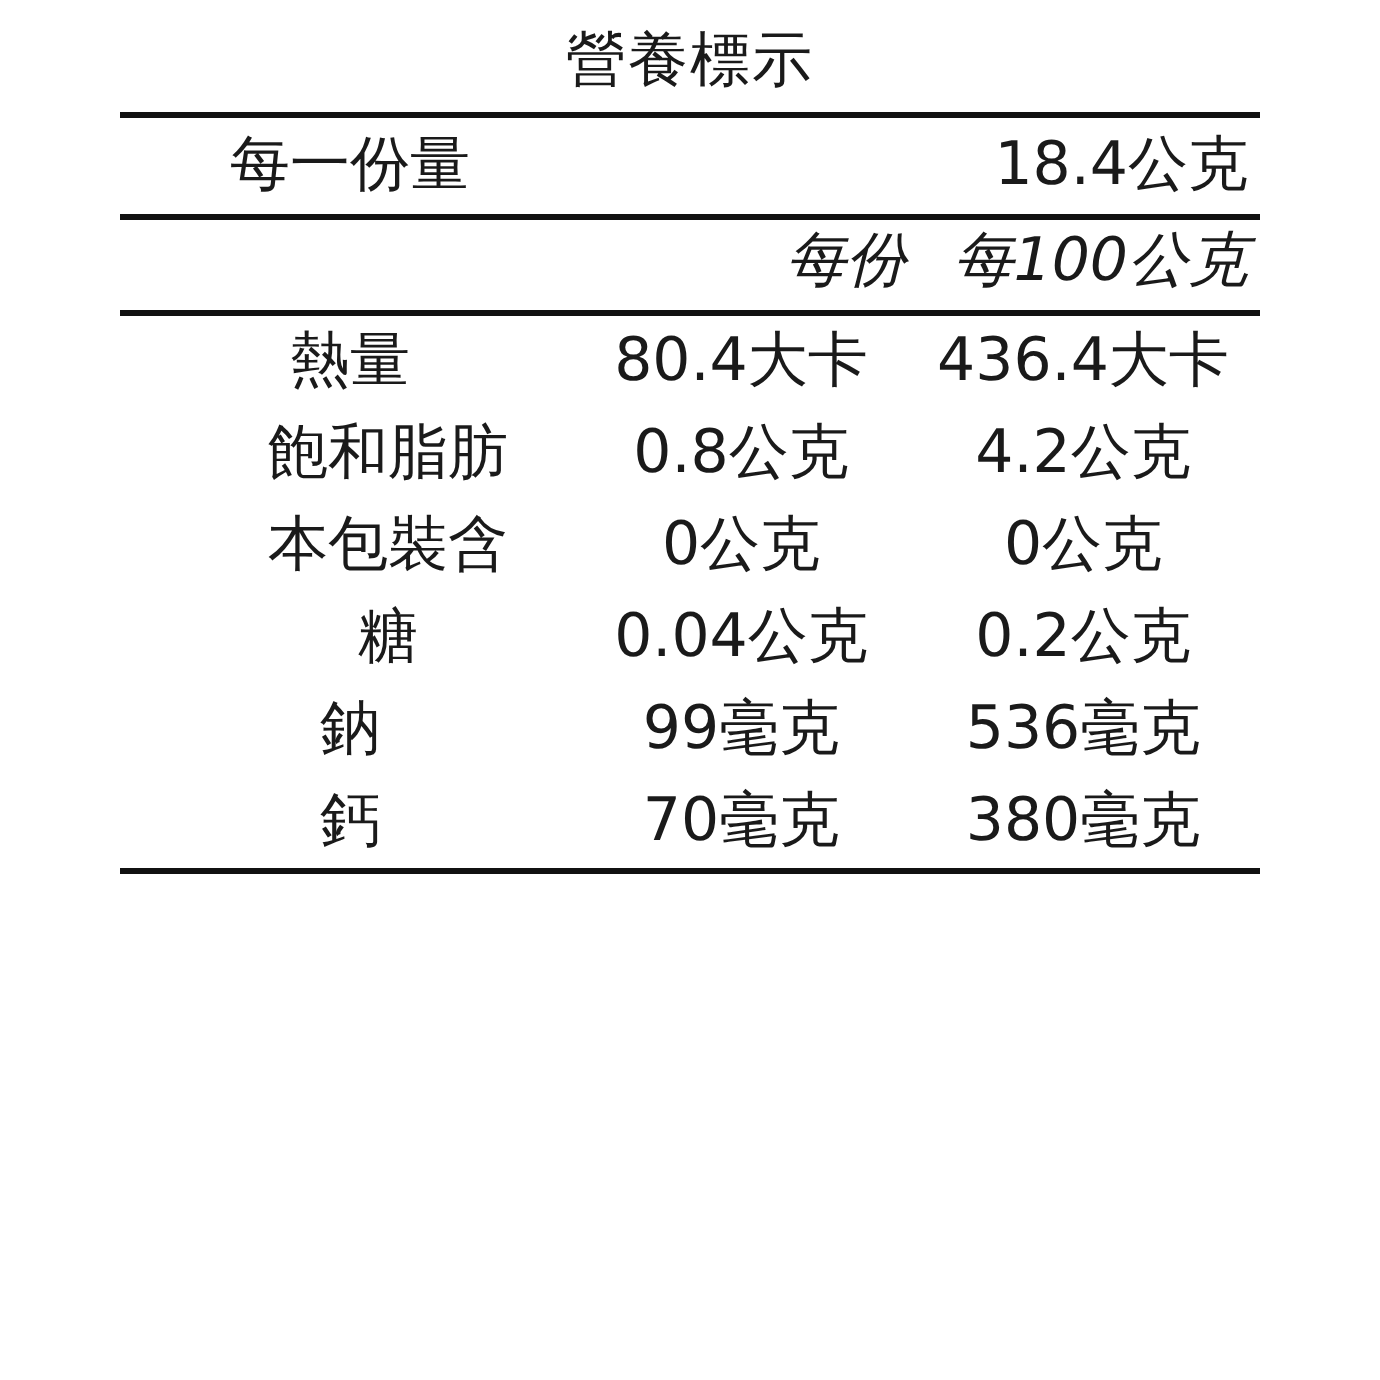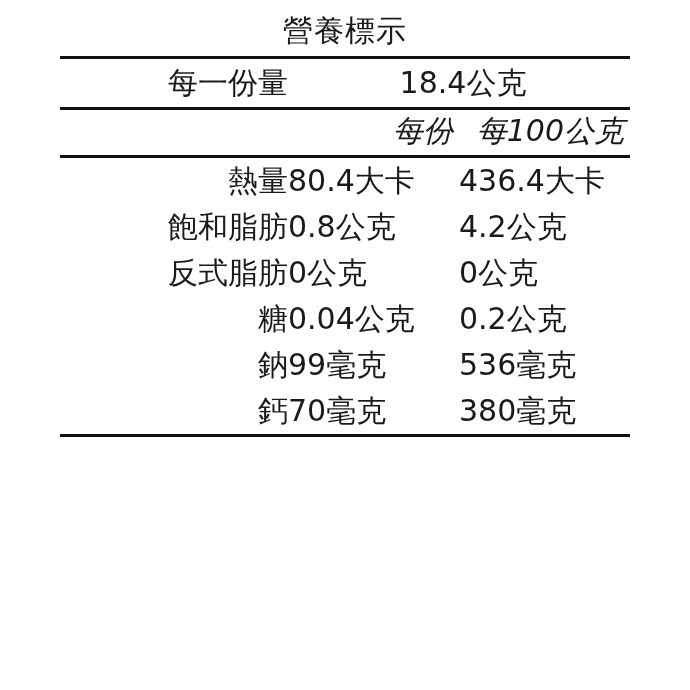--- a/index.html
+++ b/index.html
@@ -42,32 +42,32 @@
 
   
   .rule-thick {
     border-top: 3px solid #111;
   }
 
   .serving-row td {
     padding: 9px 0 9px 0;
   }
   .name-cell {
-    text-align: right;
+    text-align: center;
     padding-left: 2px !important;
   }
   .name-cell.indent {
     padding-left: 40px !important;
   }
   .val-cell {
-    text-align: left;
+    text-align: center;
     padding-right: 6px !important;
   }
   .val-cell.left-val {
-    text-align: center;
+    text-align: right;
     padding-left: 14px !important;
   }
   .hdr-cell {
     text-align: right;
     padding-right: 6px !important;
   }
 
   .header-row td {
     padding: 6px 0 9px 0;
     font-style: italic;
@@ -118,21 +118,21 @@
 
 
 
       <tr class="data-row">
         <td class="name-cell indent">飽和脂肪</td>
         <td class="val-cell">0.8公克</td>
         <td class="val-cell">4.2公克</td>
       </tr>
 
       <tr class="data-row">
-        <td class="name-cell indent">反式脂肪</td>
+        <td class="name-cell indent">本包裝含</td>
         <td class="val-cell">0公克</td>
         <td class="val-cell">0公克</td>
       </tr>
 
 
       <tr class="data-row">
         <td class="name-cell indent">糖</td>
         <td class="val-cell">0.04公克</td>
         <td class="val-cell">0.2公克</td>
       </tr>

